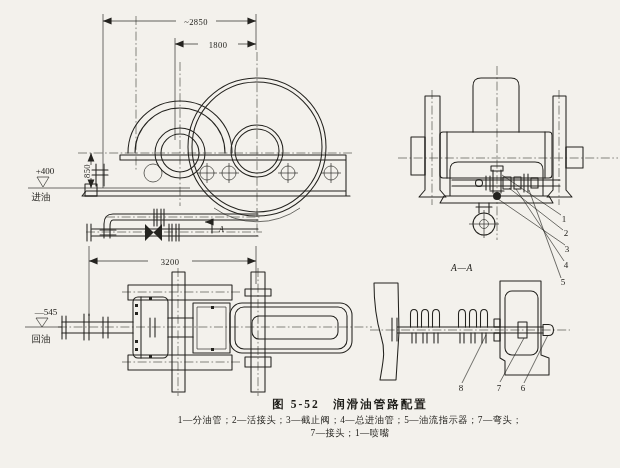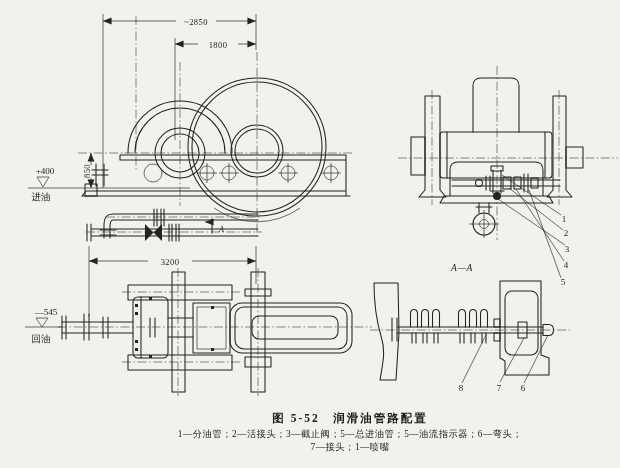--- a/index.html
+++ b/index.html
@@ -11,21 +11,21 @@
   .thin{stroke:#24231f;fill:none;stroke-width:0.65;}
   .cl{stroke:#3a3934;fill:none;stroke-width:0.6;stroke-dasharray:9 2.5 1.6 2.5;}
   .dim{stroke:#24231f;fill:none;stroke-width:0.7;}
   .fill{fill:#24231f;stroke:none;}
   text{fill:#1d1c18;}
   .t{font-size:8.5px;letter-spacing:0.4px;}
   .tn{font-size:9px;}
   .tc{font-size:9.5px;}
   .ti{font-size:9.5px;font-style:italic;letter-spacing:0.6px;}
   .tia{font-size:8px;font-style:italic;}
-  .caption{position:absolute;left:140px;top:397px;width:420px;text-align:center;color:#1d1c18;margin-top:14px;}
+  .caption{position:absolute;left:140px;top:397px;width:420px;text-align:center;color:#1d1c18;}
   .cap-title{font-size:11.5px;font-weight:700;letter-spacing:2px;}
   .cap-legend{font-size:9.3px;margin-top:2px;letter-spacing:0.5px;}
   .cap-legend2{font-size:9.3px;letter-spacing:0.5px;}
 </style>
 </head>
 <body>
 
 <div id="stage">
 <svg width="620" height="468" viewBox="0 0 620 468">
   <defs>
@@ -166,16 +166,16 @@
     <path class="ln" d="M543,324.5 H548.5 Q553.5,324.5 553.5,330 Q553.5,335.5 548.5,335.5 H543 Z"></path>
     <path class="thin" d="M462,383 L486,335 M500,382 L524,338 M524,383 L548,335"></path>
     <text class="tn" text-anchor="middle" x="461" y="391">8</text>
     <text class="tn" text-anchor="middle" x="499" y="391">7</text>
     <text class="tn" text-anchor="middle" x="523" y="391">6</text>
   </g>
 </svg>
 
 <div class="caption">
   <div class="cap-title">图 5-52　润滑油管路配置</div>
-  <div class="cap-legend">1—分油管；2—活接头；3—截止阀；5—总进油管；5—油流指示器；6—弯头；</div>
+  <div class="cap-legend">1—分油管；2—活接头；3—截止阀；4—总进油管；5—油流指示器；7—弯头；</div>
   <div class="cap-legend2">7—接头；1—喷嘴</div>
 </div>
 </div>
 
 </body></html>

